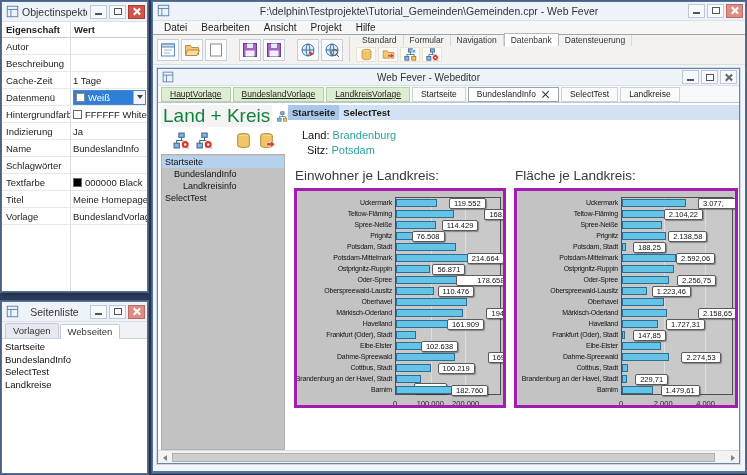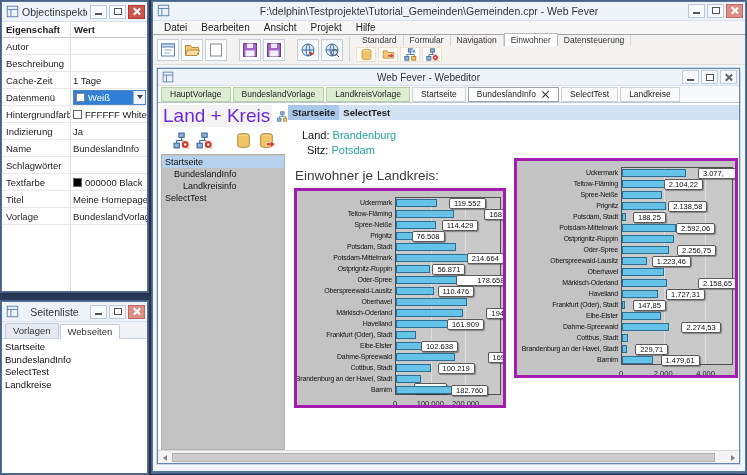--- a/index.html
+++ b/index.html
@@ -73,30 +73,30 @@
   .client{flex:1;background:#f2f5fa;padding:3px 5px 7px 4px;}
 
   
   #webeditor{position:relative;width:100%;height:100%;background:#fff;border:1px solid #6786ab;
              box-shadow:0 0 0 1px rgba(140,165,195,.35);display:flex;flex-direction:column;}
   #webeditor .titlebar{height:17px;}
   #webeditor .titlebar .title{font-size:10px;}
   #we-tabs{height:17px;background:#f7f9fb;border-bottom:1px solid #bcc6d2;display:flex;align-items:center;padding-left:2px;}
   .we-tab{display:flex;align-items:center;font-size:8.5px;color:#222;padding:1px 8px 2px;margin:1px 1px 0;
           border:1px solid #ccd3da;background:#fafafa;white-space:nowrap;}
-  .we-tab.template{background:#dcedd2;border-color:#b9cfa6;}
+  .we-tab.template{background:#dcedd2;border-color:#b9cfa6;text-decoration:underline;}
   .we-tab.active{background:#fff;border-color:#97a3b0;}
   .tabx{position:relative;width:9px;height:9px;margin-left:5px;}
   .tabx::before,.tabx::after{content:"";position:absolute;left:4px;top:0;width:1.4px;height:9px;background:#333;}
   .tabx::before{transform:rotate(45deg);} .tabx::after{transform:rotate(-45deg);}
   .we-content{flex:1;display:flex;overflow:hidden;background:#fff;}
 
   .left-col{width:130px;flex:0 0 auto;padding:2px 0 0 3px;}
   .page-head{display:flex;align-items:center;gap:5px;}
-  #page-title{font-size:19px;color:#6d28d9;background:#f4f4f4;padding:0 2px;white-space:nowrap;}
+  #page-title{font-size:19px;color:#15803d;background:#f4f4f4;padding:0 2px;white-space:nowrap;}
   .head-ic{width:17px;height:17px;}
   #we-actions{display:flex;align-items:center;margin:4px 0 0 10px;gap:3px;}
   .abtn{width:20px;height:18px;display:flex;align-items:center;justify-content:center;}
   .abtn .ic{width:17px;height:17px;}
   .agap{width:13px;}
   #nav-tree{margin-top:5px;width:124px;height:296px;background:#c2c2c2;border:1px solid #b2b2b2;padding-top:1px;}
   .nav-item{font-size:9px;color:#111;height:12px;line-height:12px;white-space:nowrap;padding-left:3px;}
   .nav-item.selected{background:#b5d1ed;}
 
   .right-col{flex:1;padding-top:2px;overflow:hidden;}
@@ -368,21 +368,21 @@
             </svg>
           </span>
         </span>
       </div>
     <div class="tsep"></div>
     <div class="ribbon">
       <div id="ribbon-tabs">
           <span class="ribbon-tab">Standard</span>
           <span class="ribbon-tab">Formular</span>
           <span class="ribbon-tab">Navigation</span>
-          <span class="ribbon-tab active">Einwohner</span>
+          <span class="ribbon-tab active">Datenbank</span>
           <span class="ribbon-tab">Datensteuerung</span>
         </div>
       <div id="ribbon-icons">
           <span class="rbtn">
             <span class="ic ">
               <svg viewBox="0 0 16 16">
                 <ellipse cx="8" cy="3.8" rx="5.5" ry="2.3" fill="#f6d98c" stroke="#b9923c"></ellipse>
                 <path d="M2.5 3.8v8.4c0 1.3 2.5 2.3 5.5 2.3s5.5-1 5.5-2.3V3.8" fill="#f0c567" stroke="#b9923c"></path>
               </svg>
             </span>
@@ -630,20 +630,21 @@
                     <div class="vbox" style="top: 186.5px; left: 53%;">182.760</div>
                   </div>
                 <div class="c-axis">
                     <div class="tick" style="left: 0%;">0</div>
                     <div class="tick" style="left: 33.3333%;">100.000</div>
                     <div class="tick" style="left: 66.6667%;">200.000</div>
                   </div>
               </div>
             </div>
             <div class="chart-block chart-b">
+              <div class="chart-title">Fläche je Landkreis:</div>
               <div class="chart-panel">
                 <div class="c-labels">
                     <div class="c-cat">
                       <span>Uckermark</span>
                     </div>
                     <div class="c-cat">
                       <span>Teltow-Fläming</span>
                     </div>
                     <div class="c-cat">
                       <span>Spree-Neiße</span>

